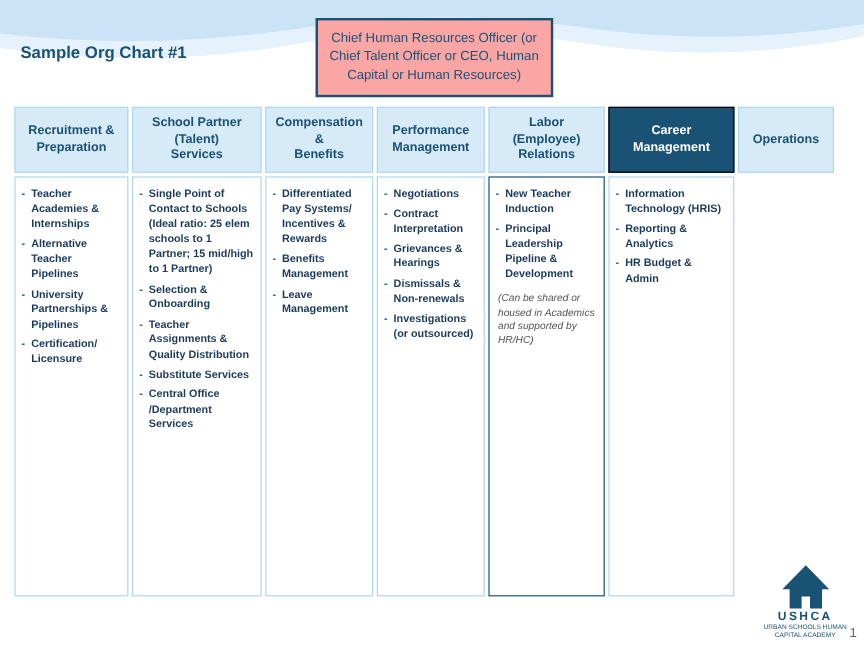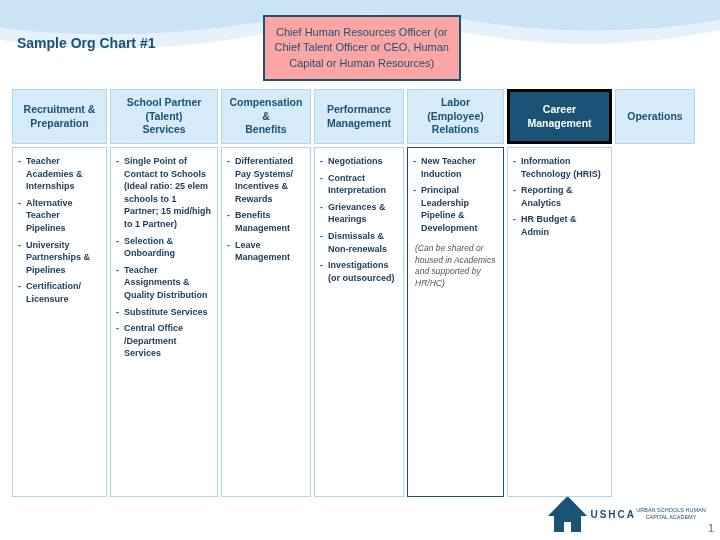--- a/index.html
+++ b/index.html
@@ -73,21 +73,21 @@
 
     .col-header.light-blue {
       background-color: #d6eaf8;
       color: #1a5276;
       border: 1px solid #aed6f1;
     }
 
     .col-header.dark-blue {
       background-color: #1a5276;
       color: #fff;
-      border: 3px solid #000000;
+      border: 1px solid #000000;
     }
 
     .col-body {
       padding: 5px 5px;
       font-size: 9px;
       line-height: 1.4;
       color: #1a3a5c;
       background: #fff;
       border: 1px solid #aed6f1;
       vertical-align: top;
@@ -125,21 +125,21 @@
       position: absolute;
       bottom: 6px;
       right: 14px;
       display: flex;
       align-items: center;
       gap: 8px;
     }
 
     .ushca-logo {
       display: flex;
-      flex-direction: row;
+      flex-direction: column;
       align-items: center;
       justify-content: center;
     }
 
     .page-num {
       font-size: 11px;
       color: #555;
       position: absolute;
       bottom: 6px;
       right: 6px;

